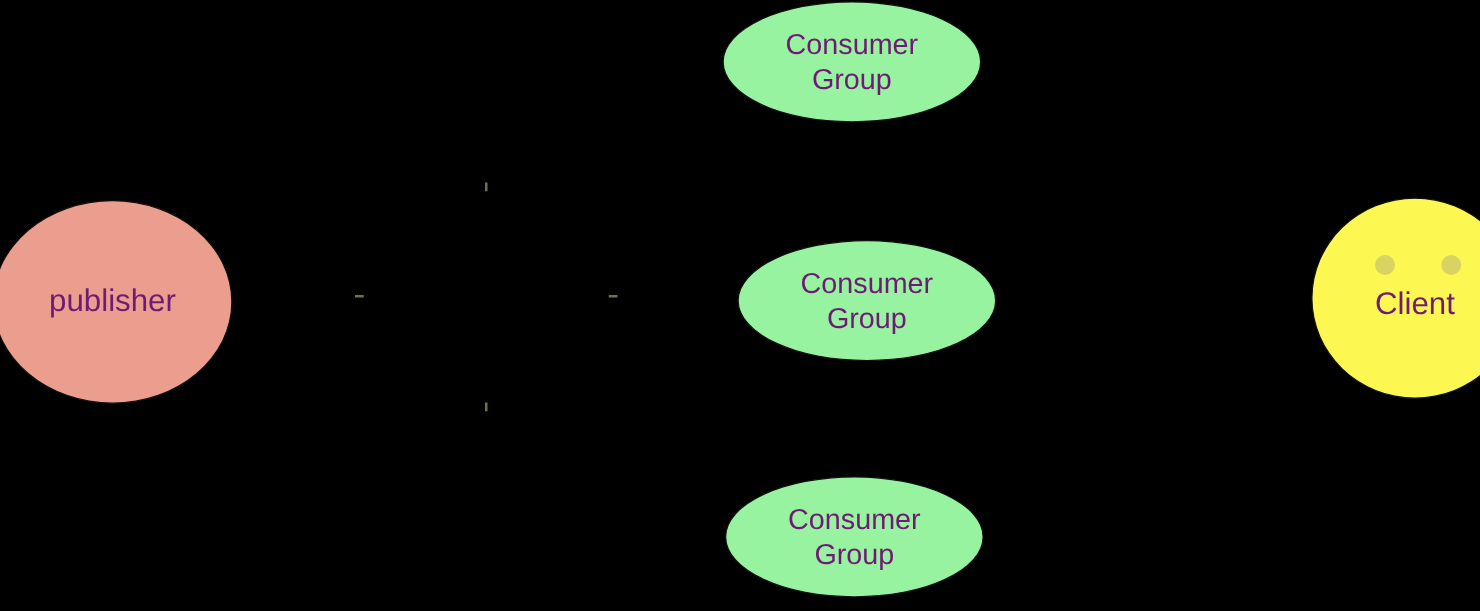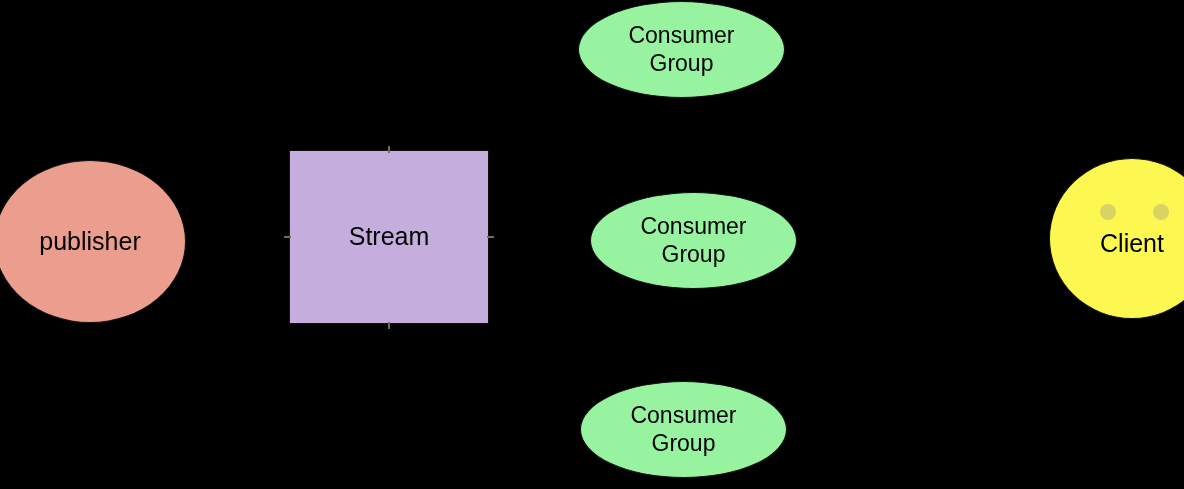--- a/index.html
+++ b/index.html
@@ -16,21 +16,21 @@
     overflow: hidden;
     font-family: "Liberation Sans", sans-serif;
   }
   .node {
     position: absolute;
     box-sizing: border-box;
     display: flex;
     align-items: center;
     justify-content: center;
     text-align: center;
-    color: #000000;
+    color: #701a75;
     line-height: 1.18;
   }
   .node-label {
     display: block;
     white-space: pre-line;
     pointer-events: none;
   }
 
   
   #publisher {
@@ -107,23 +107,20 @@
 </style>
 </head>
 <body>
 
 <div id="canvas">
 
   <div class="node" id="publisher">
     <span class="node-label">publisher</span>
   </div>
 
-  <div class="node" id="stream">
-    <span class="node-label">Stream</span>
-  </div>
   <div class="anchor-tick" style="left:388px; top:146px; width:2px; height:7px;"></div>
   <div class="anchor-tick" style="left:388px; top:322px; width:2px; height:7px;"></div>
   <div class="anchor-tick" style="left:284px; top:236px; width:7px; height:2px;"></div>
   <div class="anchor-tick" style="left:487px; top:236px; width:7px; height:2px;"></div>
 
   <div class="node cgroup" id="cgroup-1">
     <span class="node-label">Consumer
 Group</span>
   </div>
 

